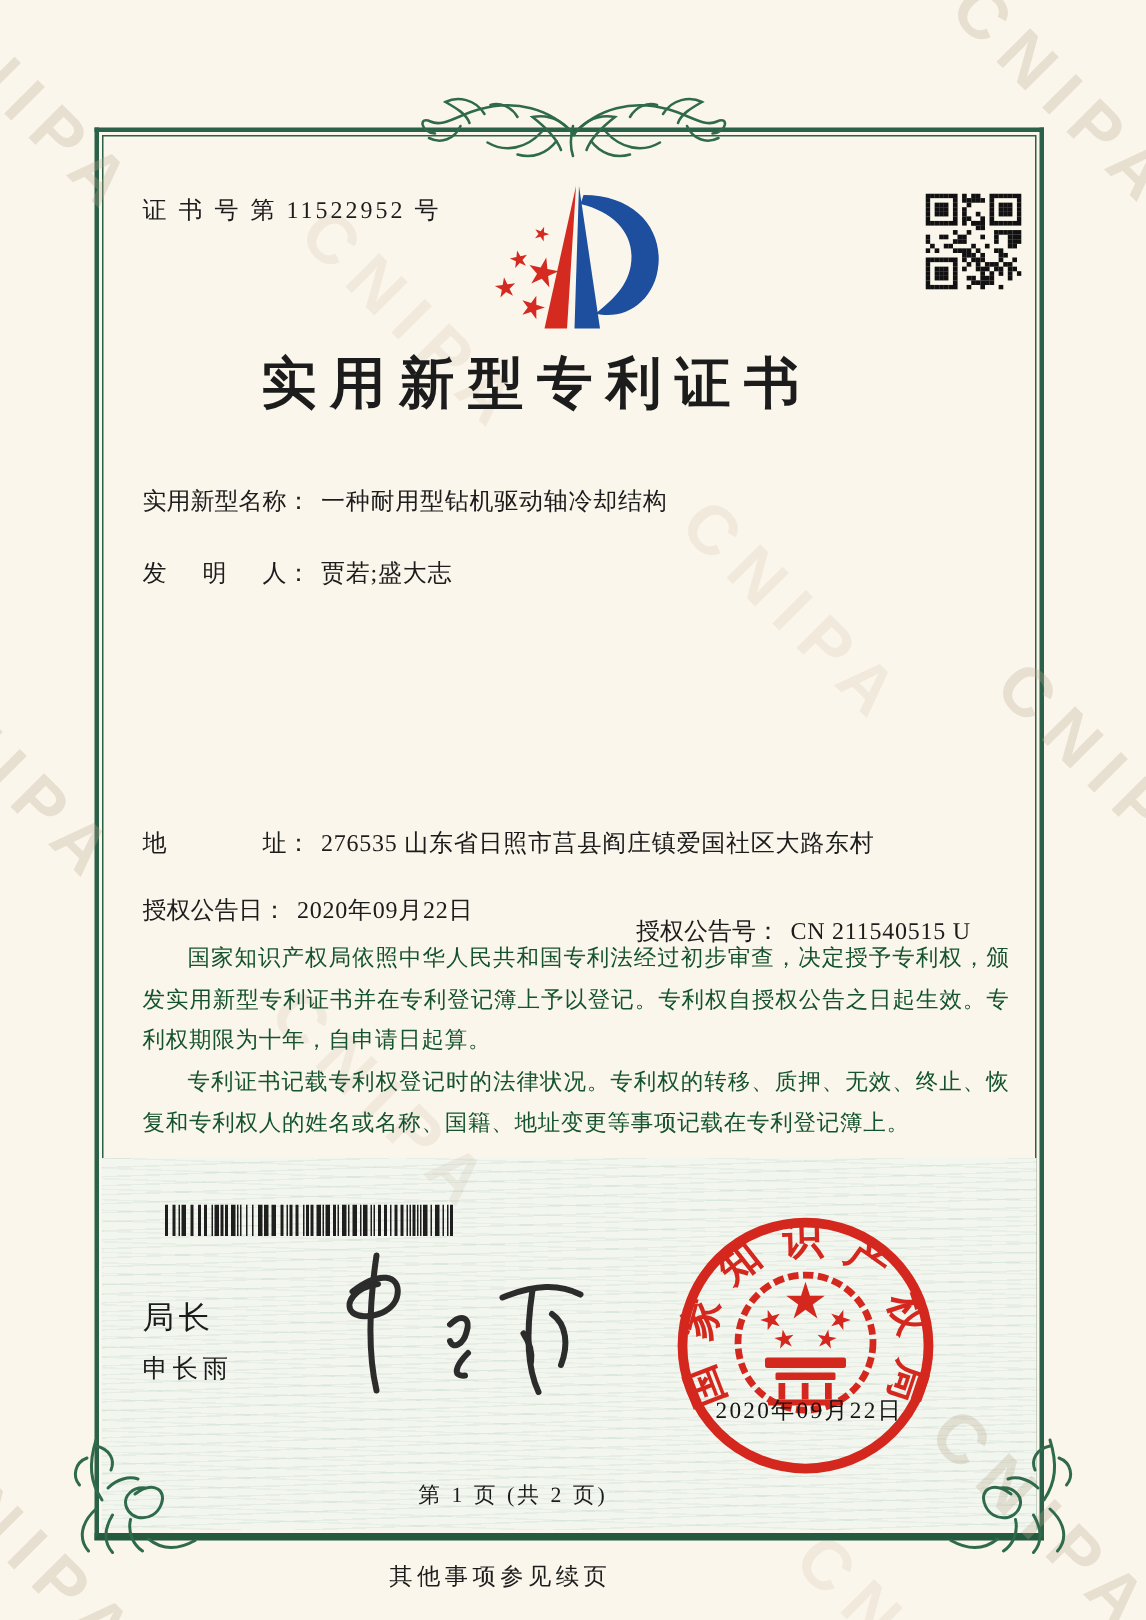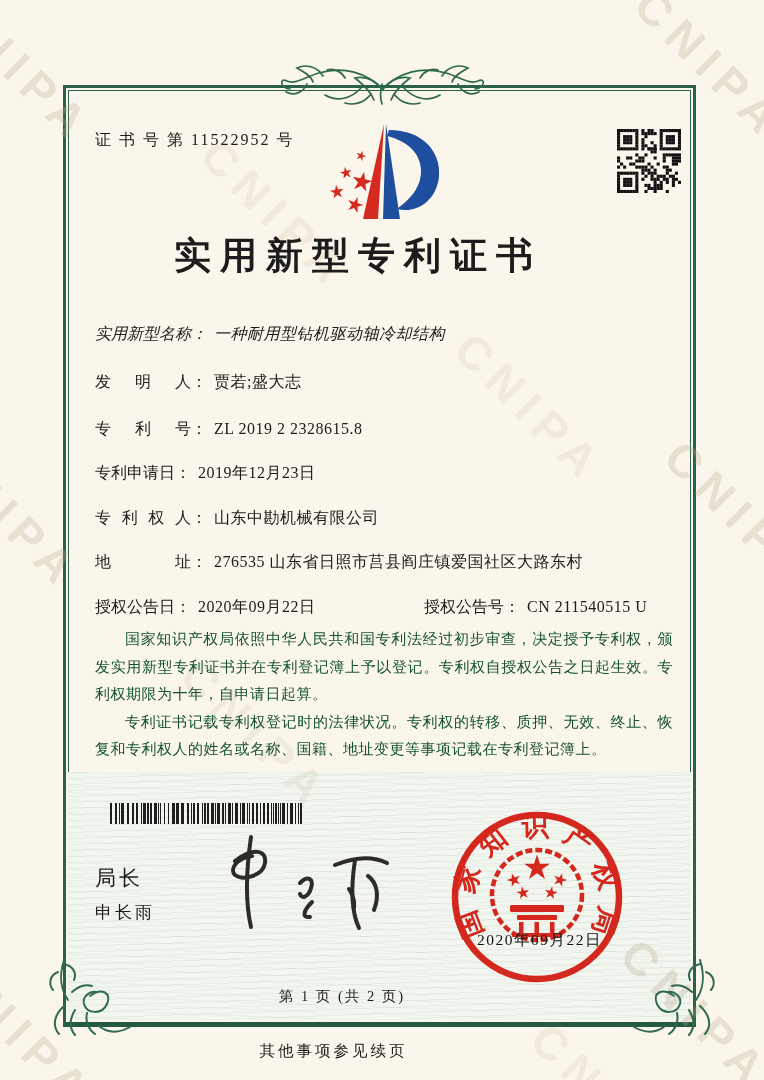--- a/index.html
+++ b/index.html
@@ -24,21 +24,21 @@
   .logo{position:absolute;left:322px;top:121px;z-index:3;}
   .qr{position:absolute;left:617px;top:129px;z-index:3;}
   .title{position:absolute;left:0;top:231px;width:716px;text-align:center;font-size:37px;
          font-weight:bold;letter-spacing:9px;z-index:3;}
   
   .row{position:absolute;left:95px;width:580px;font-size:16px;z-index:3;white-space:nowrap;}
   .lab{display:inline-block;width:96px;text-align:justify;text-align-last:justify;vertical-align:bottom;}
   .lab-n{display:inline-block;vertical-align:bottom;}
   .colon{display:inline-block;margin-right:7px;}
   .val{letter-spacing:0.5px;}
-  .row2nd{position:absolute;left:329px;top:0;}
+  .row2nd{position:absolute;left:329px;top:14px;}
   
   .paras{position:absolute;left:95px;top:626px;width:578px;z-index:3;}
   .paras p{margin:0;font-size:15px;line-height:27.5px;text-indent:2em;text-align:justify;
            letter-spacing:0.5px;color:#14532d;}
   
   .barcode{position:absolute;left:110px;top:803px;z-index:3;}
   .chief-label{position:absolute;left:95px;top:864px;font-size:21px;letter-spacing:3px;z-index:3;}
   .chief-name{position:absolute;left:95px;top:901px;font-size:17px;letter-spacing:3px;z-index:3;}
   .signature{position:absolute;left:205px;top:831px;z-index:4;}
   .seal{position:absolute;left:446px;top:806px;z-index:3;}
@@ -338,34 +338,25 @@
       <rect x="36.57" y="57.90" width="3.10" height="3.10" fill="#111"></rect>
       <rect x="39.62" y="57.90" width="3.10" height="3.10" fill="#111"></rect>
       <rect x="42.67" y="57.90" width="3.10" height="3.10" fill="#111"></rect>
       <rect x="27.43" y="60.95" width="3.10" height="3.10" fill="#111"></rect>
       <rect x="36.57" y="60.95" width="3.10" height="3.10" fill="#111"></rect>
       <rect x="48.76" y="60.95" width="3.10" height="3.10" fill="#111"></rect>
     </svg>
 
   <div class="title">实用新型专利证书</div>
 
-  <div class="row" style="top:324px;font-style:italic;">
+  <div class="row" style="top:324px;">
     <span class="lab">实用新型名称</span><span class="colon">：</span><span class="val">一种耐用型钻机驱动轴冷却结构</span>
   </div>
   <div class="row" style="top:372px;">
     <span class="lab">发明人</span><span class="colon">：</span><span class="val">贾若;盛大志</span>
-  </div>
-  <div class="row" style="top:419px;">
-    <span class="lab">专利号</span><span class="colon">：</span><span class="val">ZL 2019 2 2328615.8</span>
-  </div>
-  <div class="row" style="top:463px;">
-    <span class="lab-n">专利申请日</span><span class="colon">：</span><span class="val">2019年12月23日</span>
-  </div>
-  <div class="row" style="top:508px;">
-    <span class="lab">专利权人</span><span class="colon">：</span><span class="val">山东中勘机械有限公司</span>
   </div>
   <div class="row" style="top:552px;">
     <span class="lab">地址</span><span class="colon">：</span><span class="val">276535 山东省日照市莒县阎庄镇爱国社区大路东村</span>
   </div>
   <div class="row" style="top:597px;">
     <span class="lab-n">授权公告日</span><span class="colon">：</span><span class="val">2020年09月22日</span>
     <span class="row2nd">
       <span class="lab-n">授权公告号</span><span class="colon">：</span><span class="val">CN 211540515 U</span>
     </span>
   </div>

